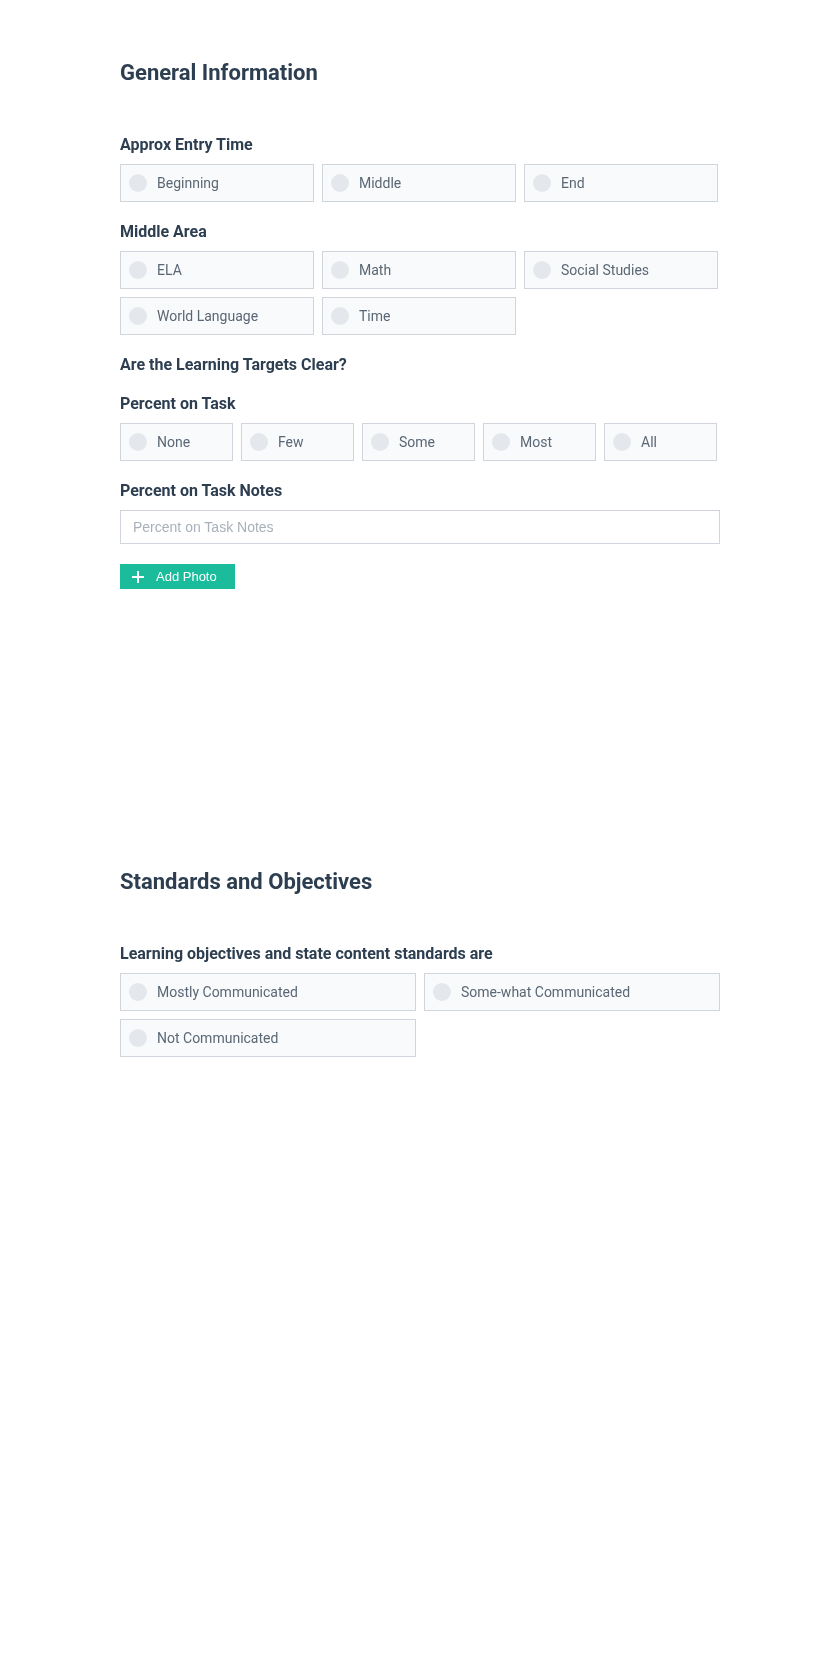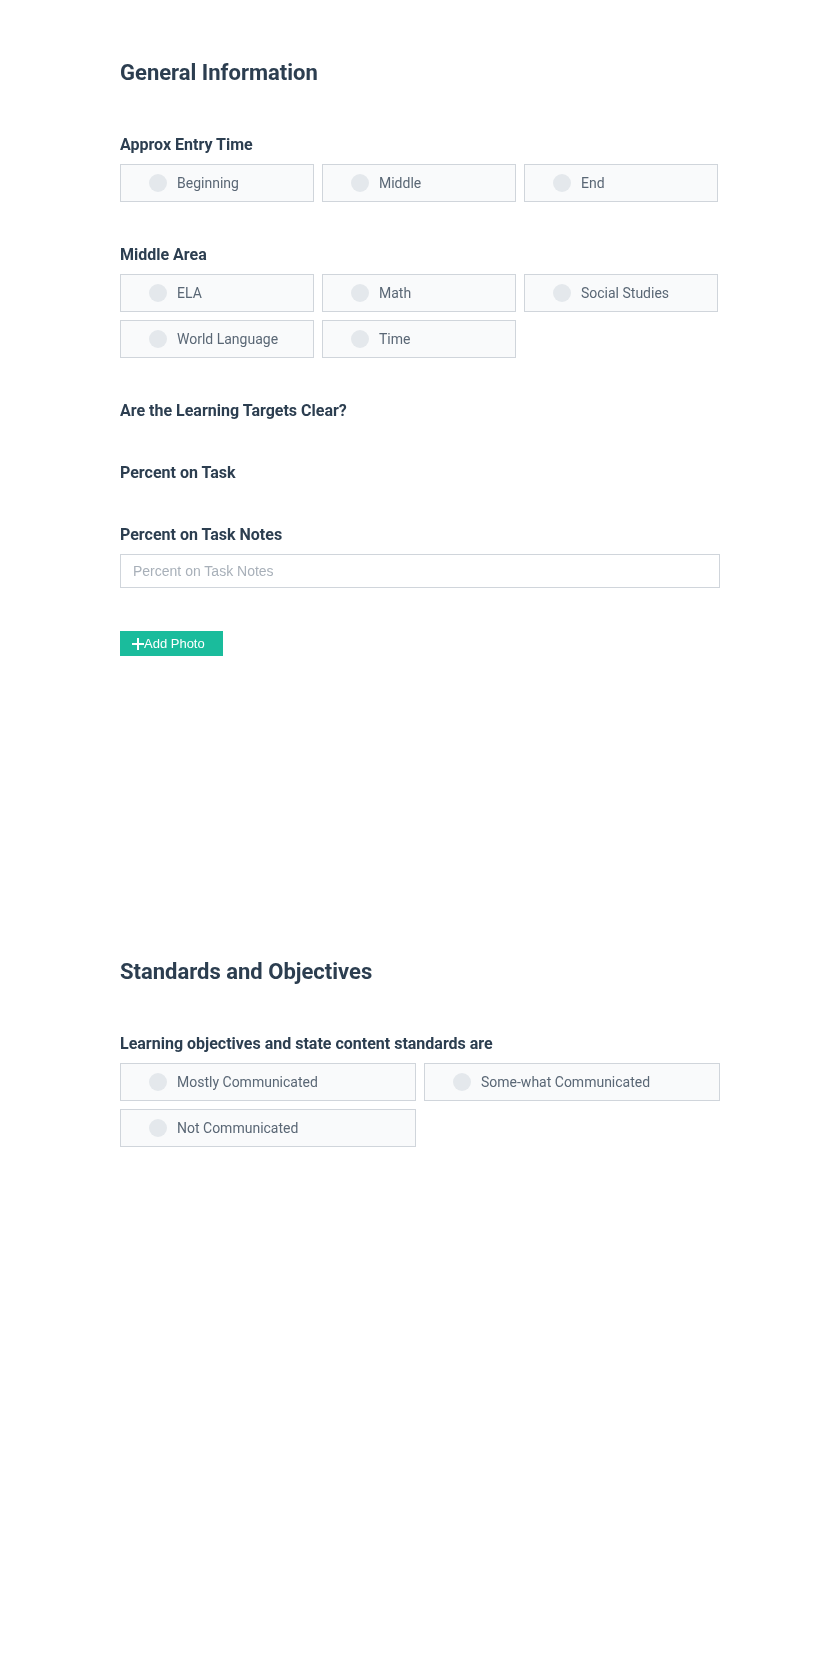--- a/index.html
+++ b/index.html
@@ -13,42 +13,42 @@
   .page {
     padding: 60px 120px 40px 120px;
   }
   .section-title {
     font-size: 22px;
     font-weight: 700;
     color: #2c3e50;
     margin-bottom: 50px;
   }
   .field-block {
-    margin-bottom: 43px;
+    margin-bottom: 20px;
   }
   .field-label {
     font-size: 16px;
     font-weight: 700;
     color: #2c3e50;
     margin-bottom: 10px;
   }
   .radio-row {
     display: flex;
     gap: 8px;
     flex-wrap: wrap;
   }
   .radio-row.two-row {
     flex-wrap: wrap;
   }
   .radio-option {
     flex: 1 1 0;
     min-width: 0;
     border: 1px solid #d0d5db;
     background: #f9fafb;
-    padding: 9px 28px;
+    padding: 9px 8px;
     display: flex;
     align-items: center;
     gap: 10px;
     font-size: 14px;
     color: #5a6775;
     cursor: pointer;
   }
   .radio-option.third { flex: 0 0 calc(33.333% - 6px); }
   .radio-option.half  { flex: 0 0 calc(50% - 4px); }
   .radio-option.fifth { flex: 0 0 calc(20% - 7px); }
@@ -75,21 +75,21 @@
     border: 1px solid #d0d5db;
     background: #ffffff;
     padding: 0 12px;
     font-size: 14px;
     color: #2c3e50;
   }
   .textinput::placeholder { color: #a8b0b9; }
   .add-photo-btn {
     display: inline-flex;
     align-items: center;
-    gap: 0;
+    gap: 12px;
     background: #1abc9c;
     color: #ffffff;
     border: none;
     padding: 5px 18px 5px 12px;
     font-size: 13px;
     cursor: pointer;
   }
   .plus-icon {
     display: inline-block;
     width: 12px;
@@ -162,20 +162,42 @@
     </div>
   </div>
 
 
   <div class="field-block">
     <div class="field-label">Are the Learning Targets Clear?</div>
   </div>
 
   <div class="field-block">
     <div class="field-label">Percent on Task</div>
+    <div class="radio-row">
+      <div class="radio-option fifth">
+        <span class="radio-dot"></span>
+        <span>None</span>
+      </div>
+      <div class="radio-option fifth">
+        <span class="radio-dot"></span>
+        <span>Few</span>
+      </div>
+      <div class="radio-option fifth">
+        <span class="radio-dot"></span>
+        <span>Some</span>
+      </div>
+      <div class="radio-option fifth">
+        <span class="radio-dot"></span>
+        <span>Most</span>
+      </div>
+      <div class="radio-option fifth">
+        <span class="radio-dot"></span>
+        <span>All</span>
+      </div>
+    </div>
   </div>
 
   <div class="field-block">
     <div class="field-label">Percent on Task Notes</div>
     <input type="text" class="textinput" placeholder="Percent on Task Notes" style="">
   </div>
 
   <div class="field-block">
     <button class="add-photo-btn">
       <span class="plus-icon"></span>

